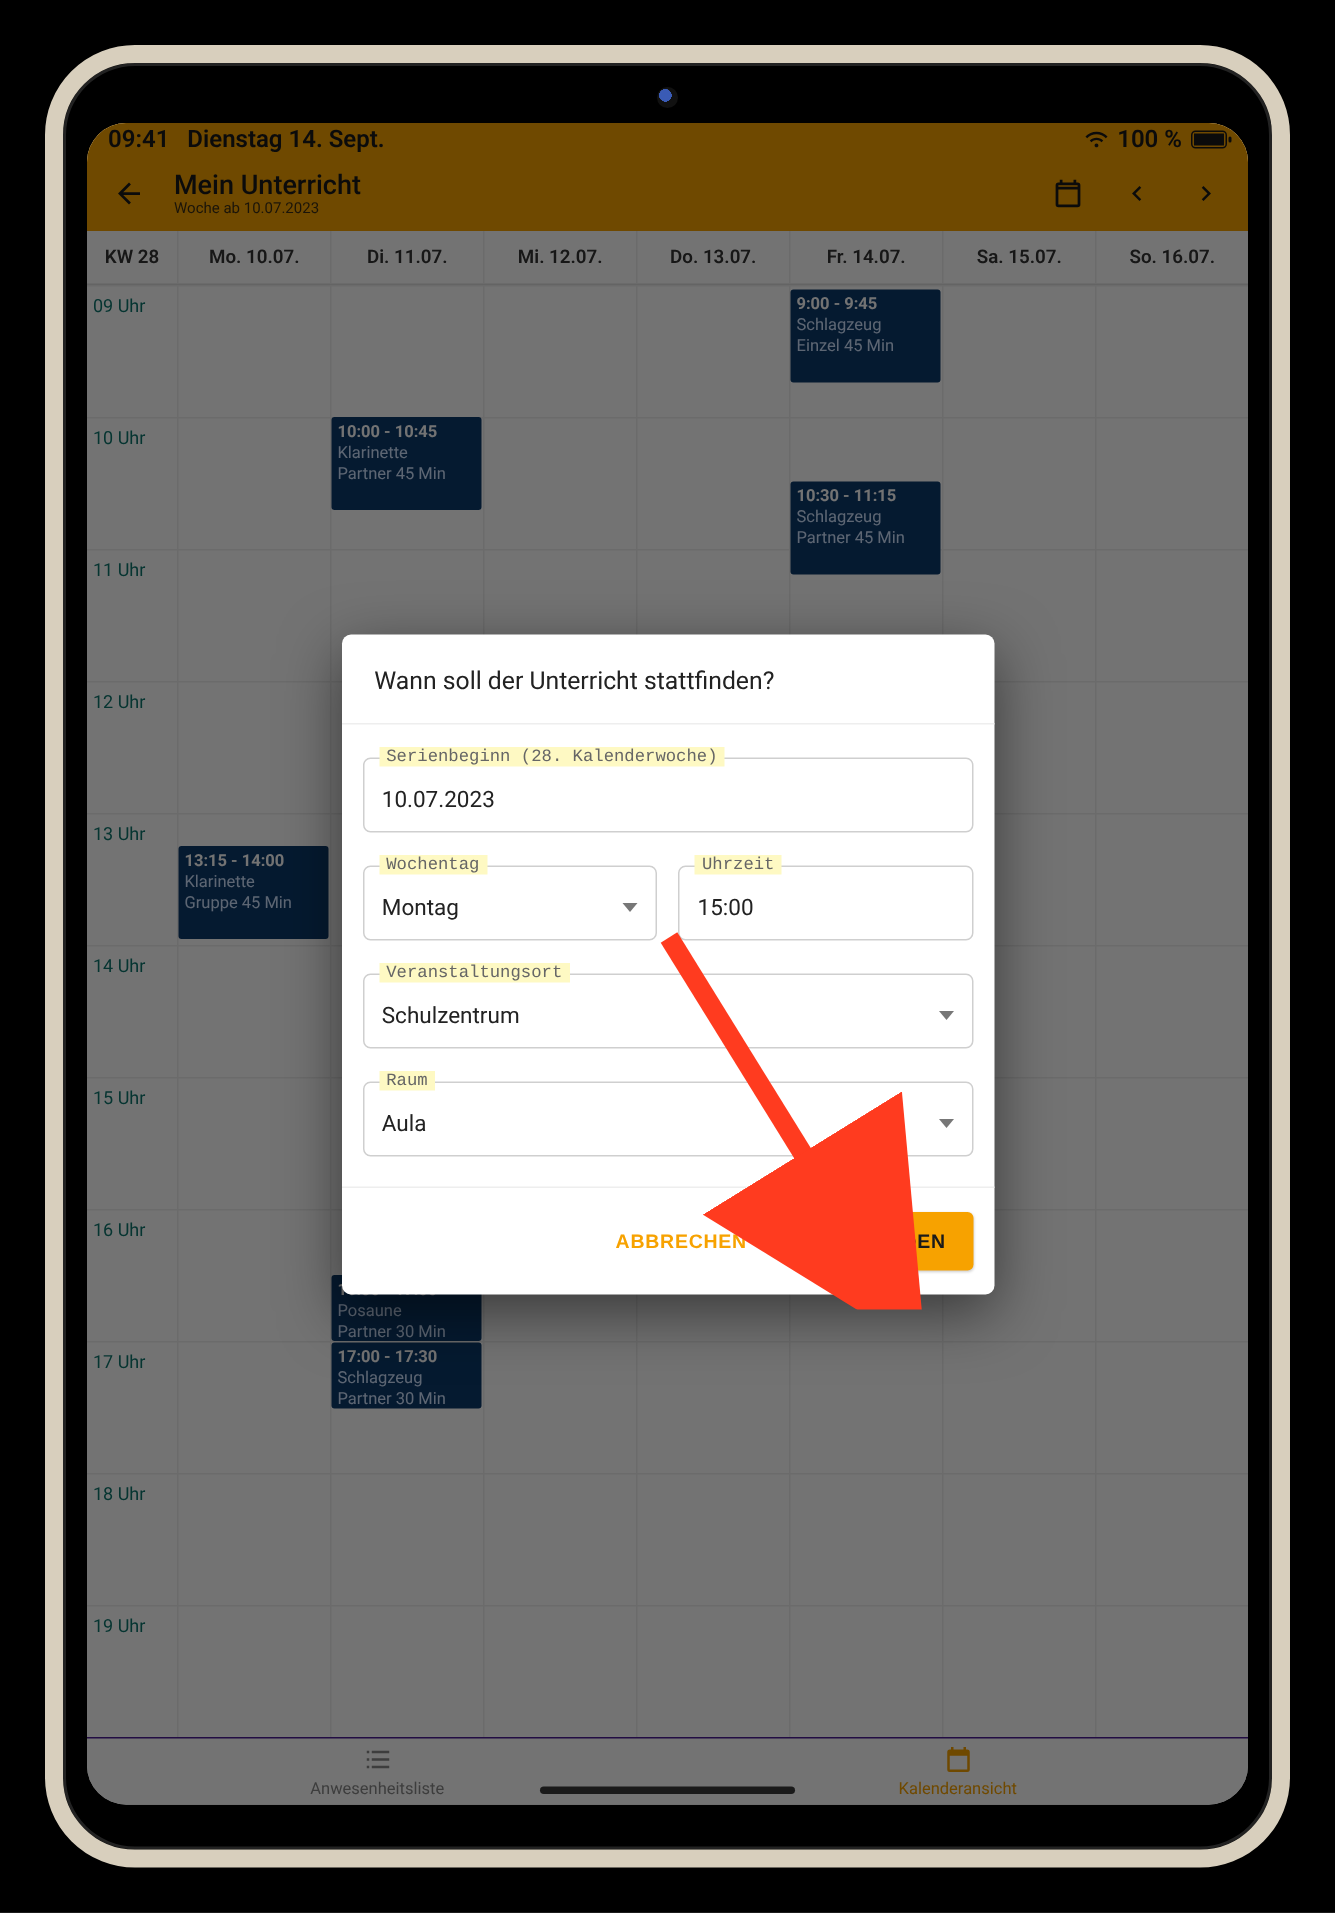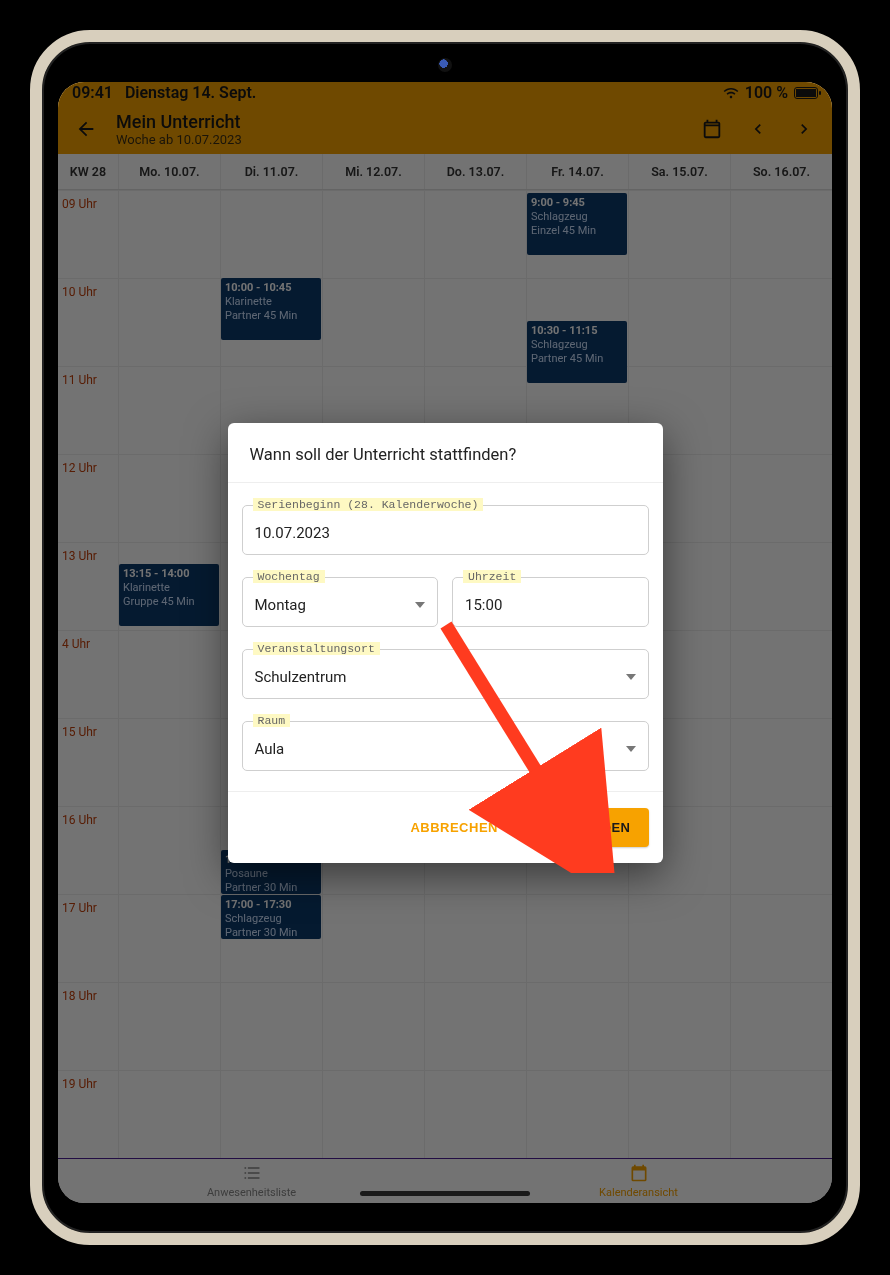--- a/index.html
+++ b/index.html
@@ -51,32 +51,32 @@
     background: #f7a200;
     color: #1a1a1a;
     height: 66px;
     display: flex; align-items: center;
     padding: 0 10px;
     gap: 12px;
   }
   .icon-btn { width: 36px; height: 36px; display: flex; align-items:center; justify-content:center; cursor:pointer; }
   .appbar-title { display:flex; flex-direction:column; flex:1; }
   .appbar-title .t1 { font-size: 18px; font-weight: 500; }
-  .appbar-title .t2 { font-size: 13px; opacity: .85; }
+  .appbar-title .t2 { font-size: 10px; opacity: .85; }
   .appbar-right { display:flex; gap: 10px; }
   svg { display:block; }
 
   
   .calendar { flex:1; font-size:13px; color:#333; position:relative; }
   .cal-head { display:grid; grid-template-columns: 60px repeat(7, 1fr); border-bottom:1px solid #ddd; }
   .cal-head div { padding:10px 4px; font-weight:600; text-align:center; border-left:1px solid #eee; font-size:12.5px;}
   .cal-head div:first-child { border-left:none; }
   .cal-body { position:relative; }
   .cal-row { display:grid; grid-template-columns: 60px repeat(7, 1fr); height: 88px; }
-  .cal-row .hour { padding:6px 4px; font-size:12px; color:#c2410c; }
+  .cal-row .hour { padding:6px 4px; font-size:12px; color:#0f766e; }
   .cal-row > div { border-top:1px solid #eee; border-left:1px solid #eee; }
   .cal-row > div:first-child { border-left:none; }
   .event {
     background:#0d3a6b; color:#cfe3ff;
     font-size:11px; line-height:1.25;
     padding:3px 4px; border-radius:2px;
     position:absolute; overflow:hidden;
   }
   .event b { color:#fff; display:block; font-size:11px; }
 
@@ -229,21 +229,21 @@
               <div class="hour">13 Uhr</div>
               <div></div>
               <div></div>
               <div></div>
               <div></div>
               <div></div>
               <div></div>
               <div></div>
             </div>
             <div class="cal-row">
-              <div class="hour">4 Uhr</div>
+              <div class="hour">14 Uhr</div>
               <div></div>
               <div></div>
               <div></div>
               <div></div>
               <div></div>
               <div></div>
               <div></div>
             </div>
             <div class="cal-row">
               <div class="hour">15 Uhr</div>

